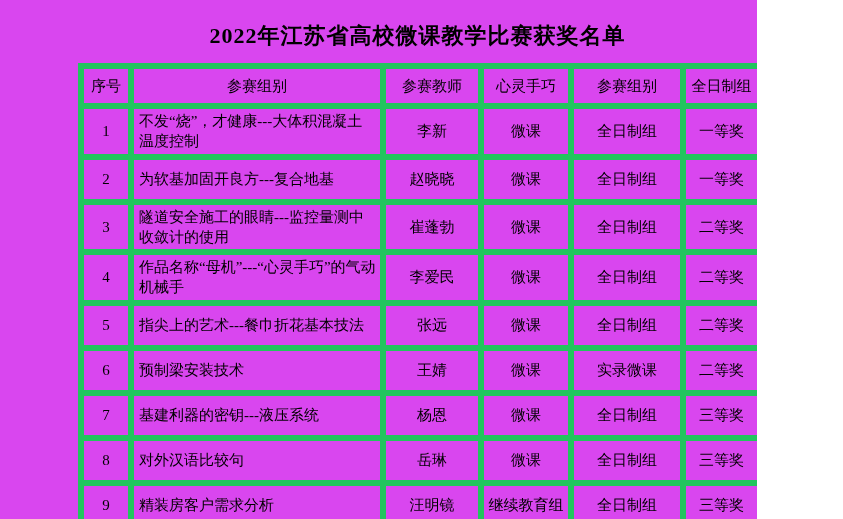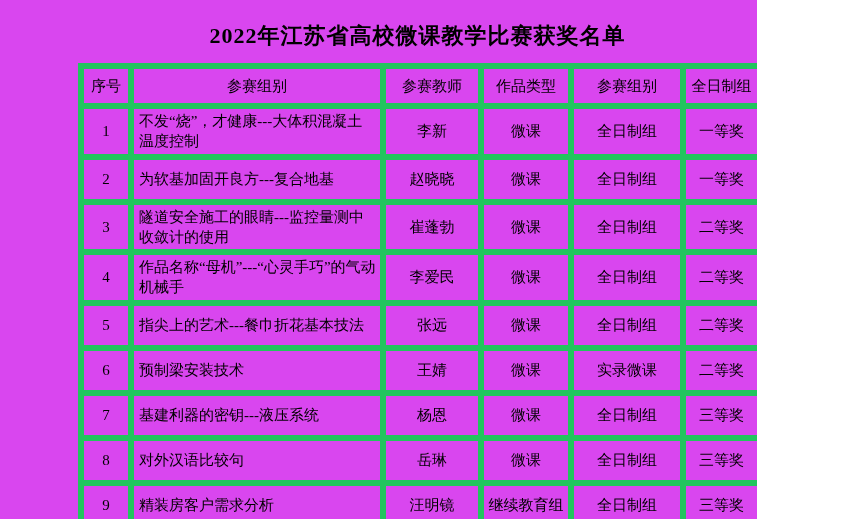--- a/index.html
+++ b/index.html
@@ -68,21 +68,21 @@
       <col style="width:98px">
       <col style="width:90px">
       <col style="width:112px">
       <col style="width:77px">
     </colgroup>
     <thead>
       <tr>
         <th>序号</th>
         <th>参赛组别</th>
         <th>参赛教师</th>
-        <th>作品类型</th>
+        <th>心灵手巧</th>
         <th>参赛组别</th>
         <th>全日制组</th>
       </tr>
     </thead>
     <tbody>
         <tr>
           <td>1</td>
           <td class="cell-work">不发“烧”，才健康---大体积混凝土温度控制</td>
           <td>李新</td>
           <td>微课</td>

